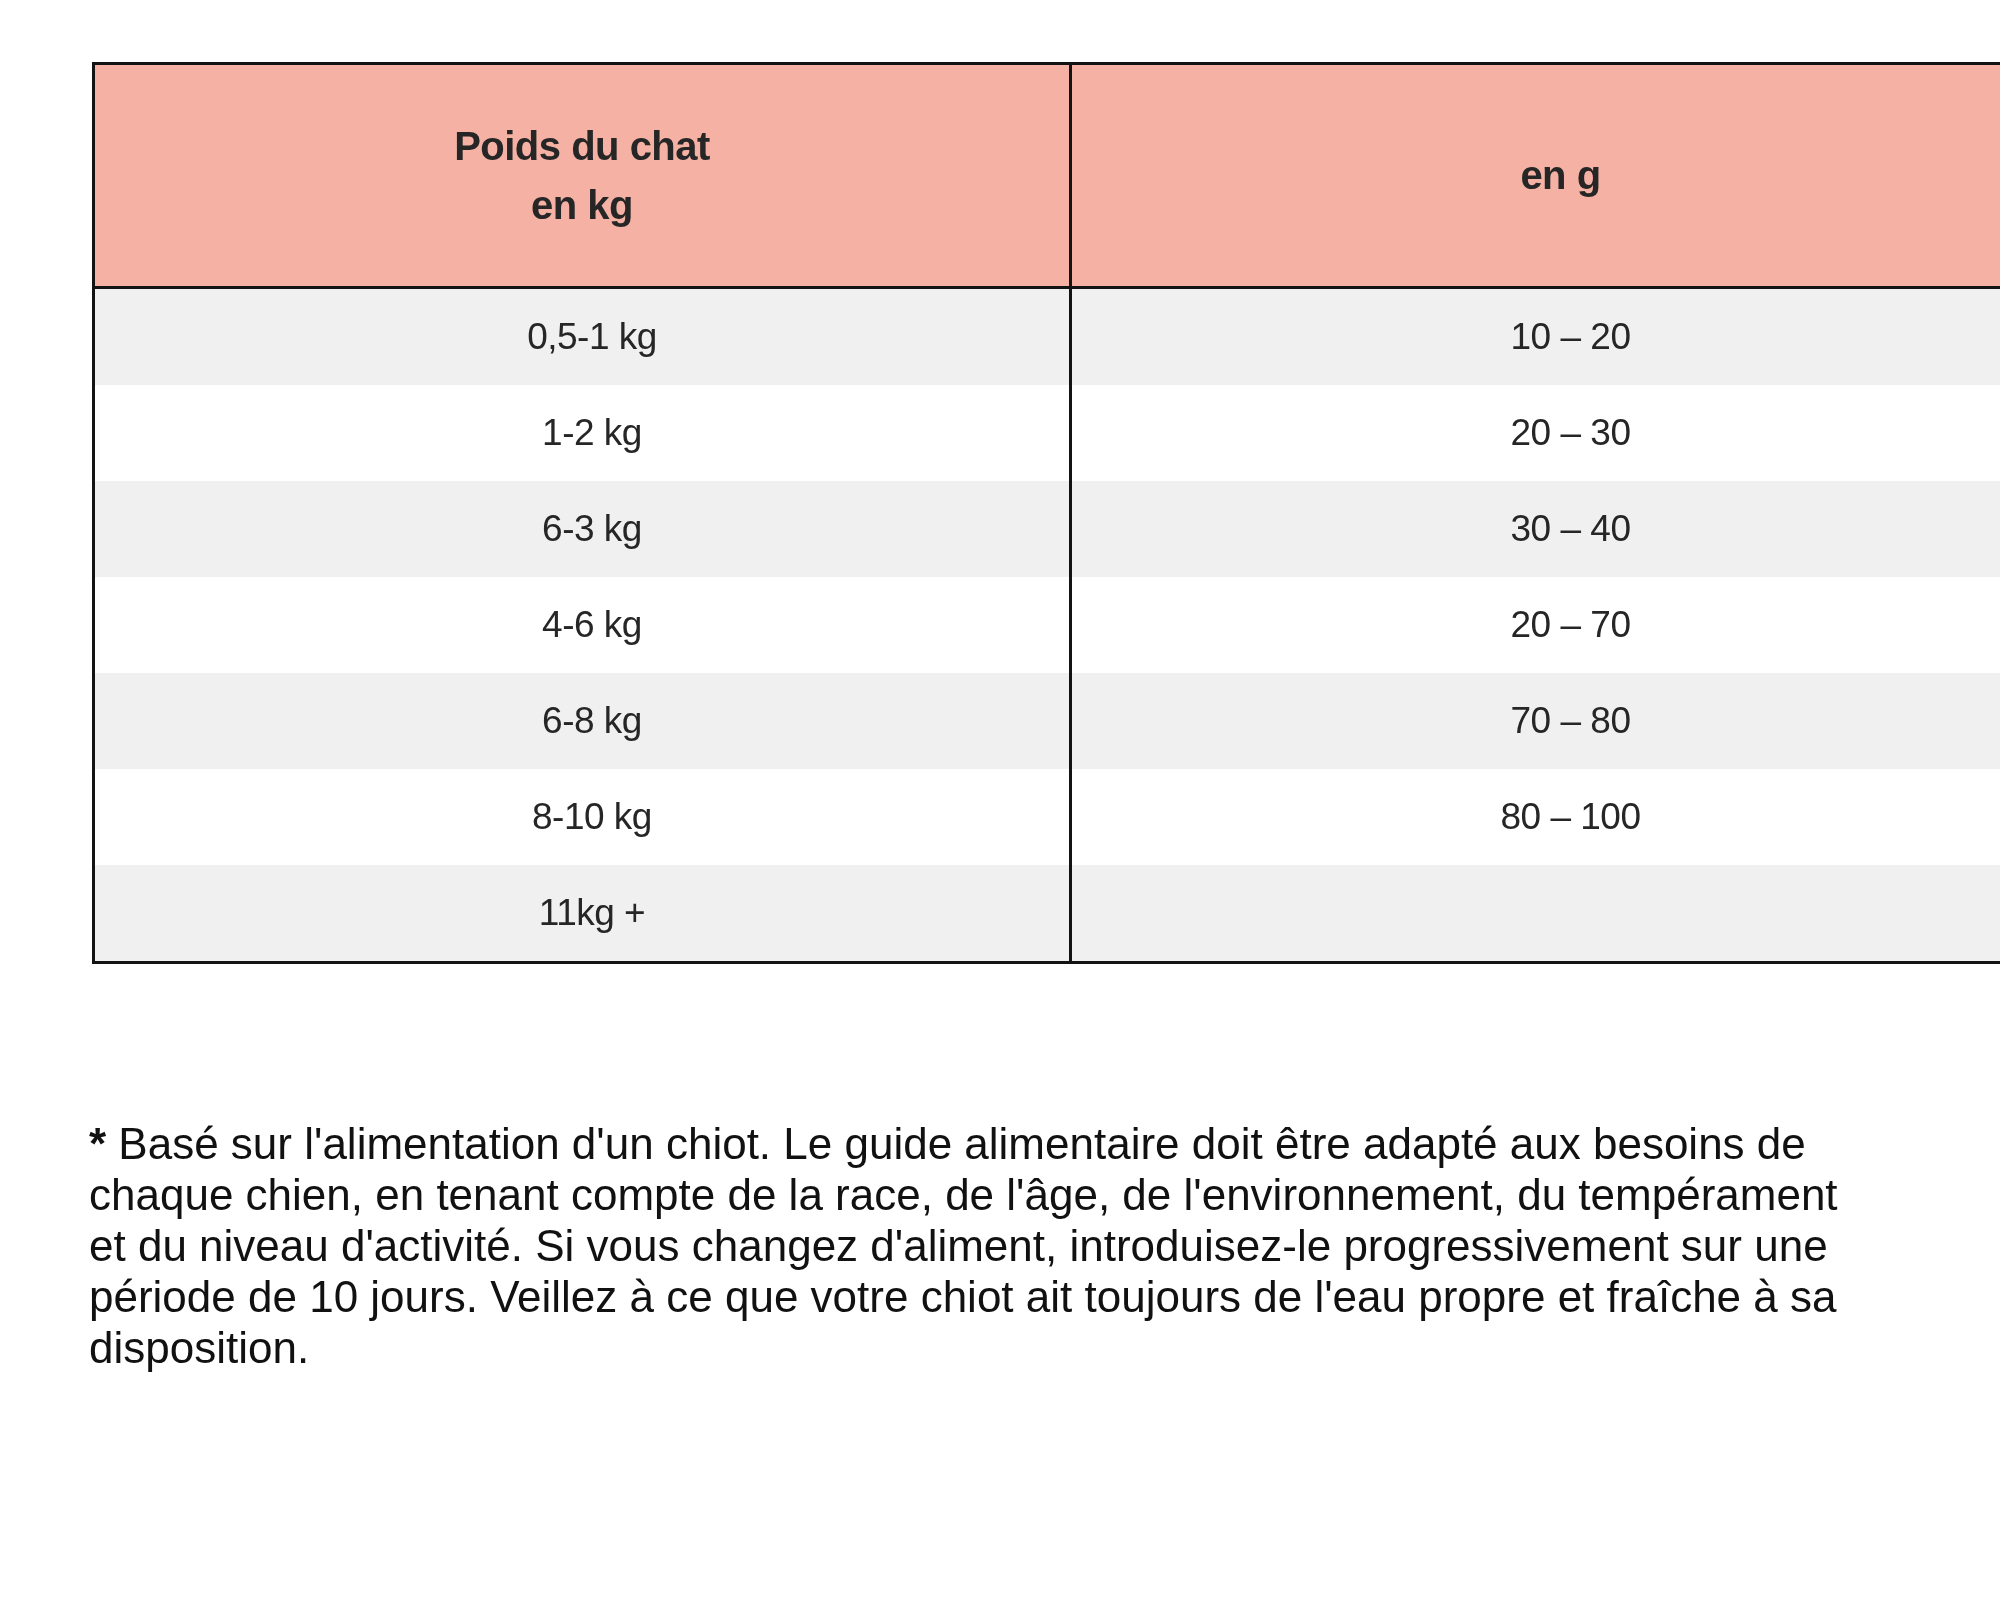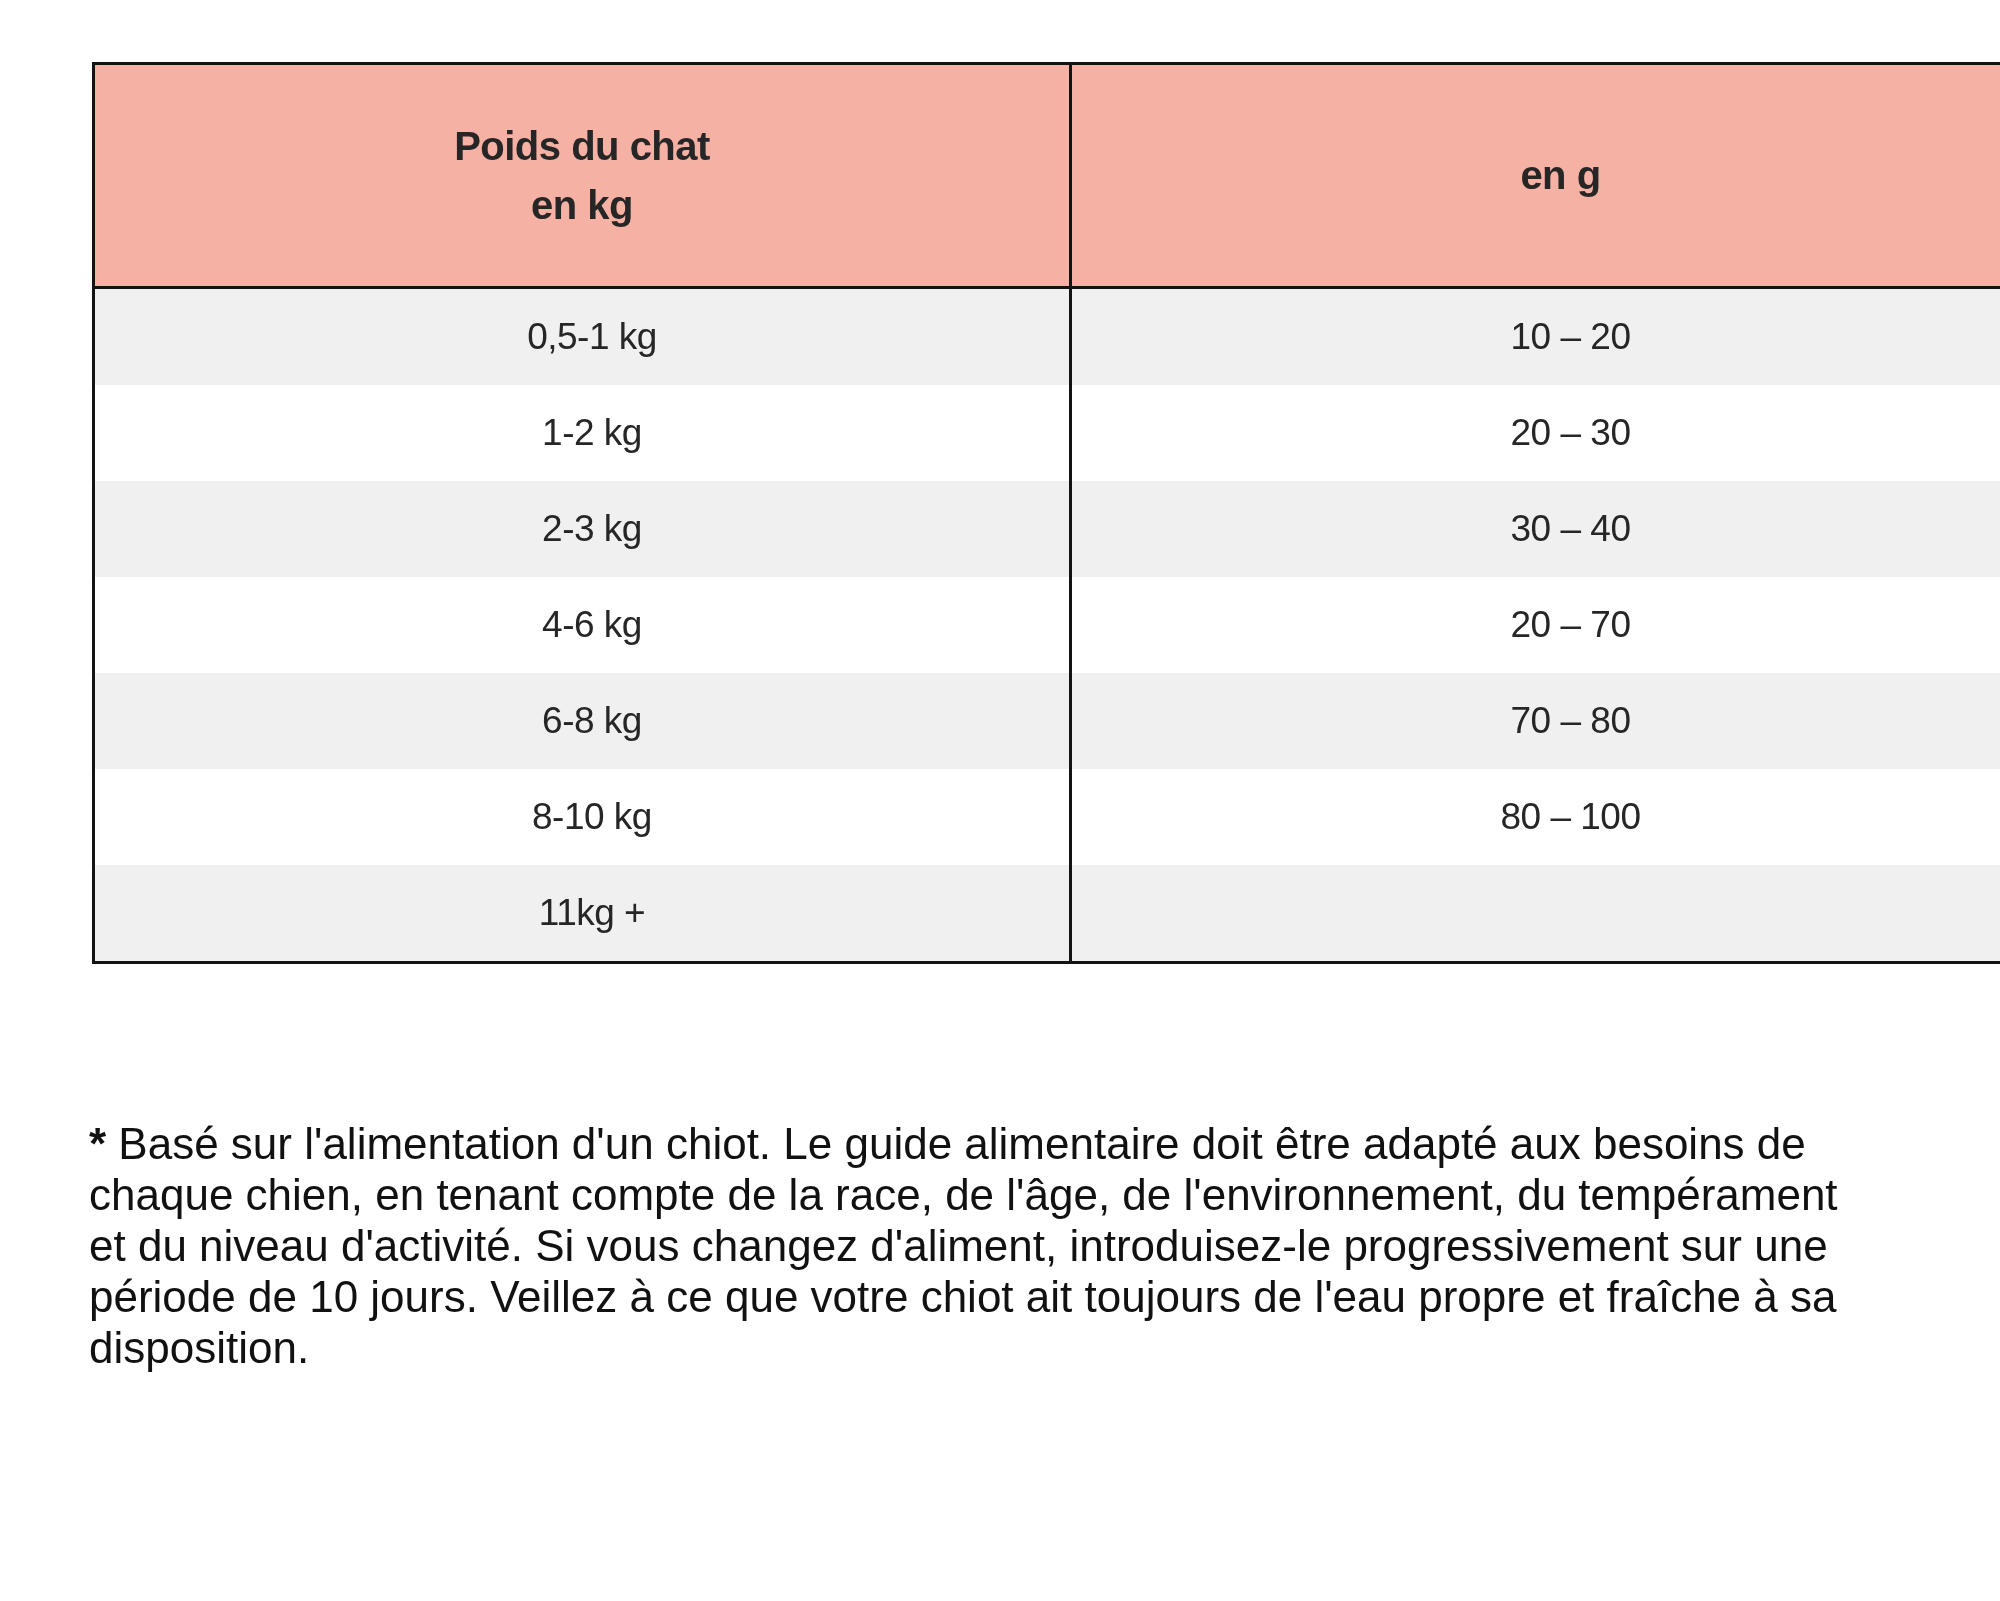--- a/index.html
+++ b/index.html
@@ -89,21 +89,21 @@
   <div class="tbody">
     <div class="tr">
       <div class="td">0,5-1 kg</div>
       <div class="td">10 – 20</div>
     </div>
     <div class="tr">
       <div class="td">1-2 kg</div>
       <div class="td">20 – 30</div>
     </div>
     <div class="tr">
-      <div class="td">2-3 kg</div>
+      <div class="td">6-3 kg</div>
       <div class="td">30 – 40</div>
     </div>
     <div class="tr">
       <div class="td">4-6 kg</div>
       <div class="td">20 – 70</div>
     </div>
     <div class="tr">
       <div class="td">6-8 kg</div>
       <div class="td">70 – 80</div>
     </div>

